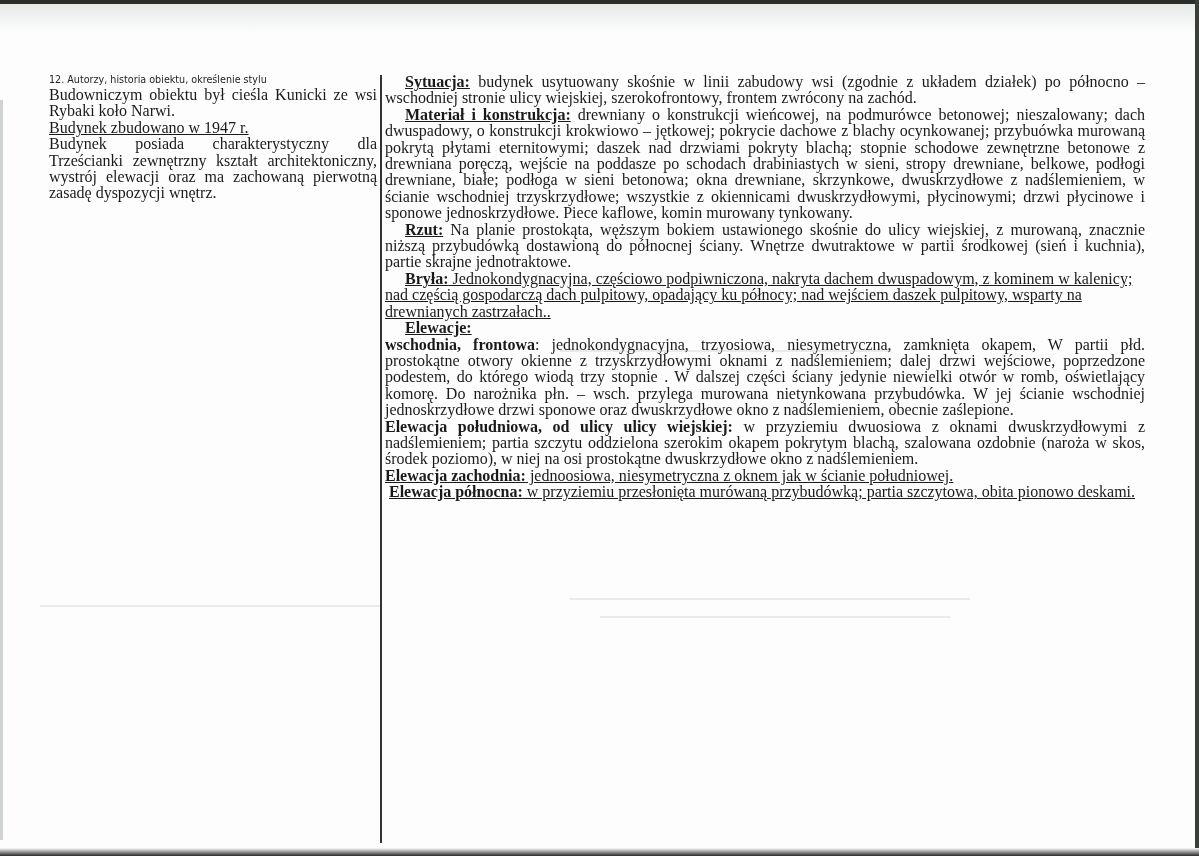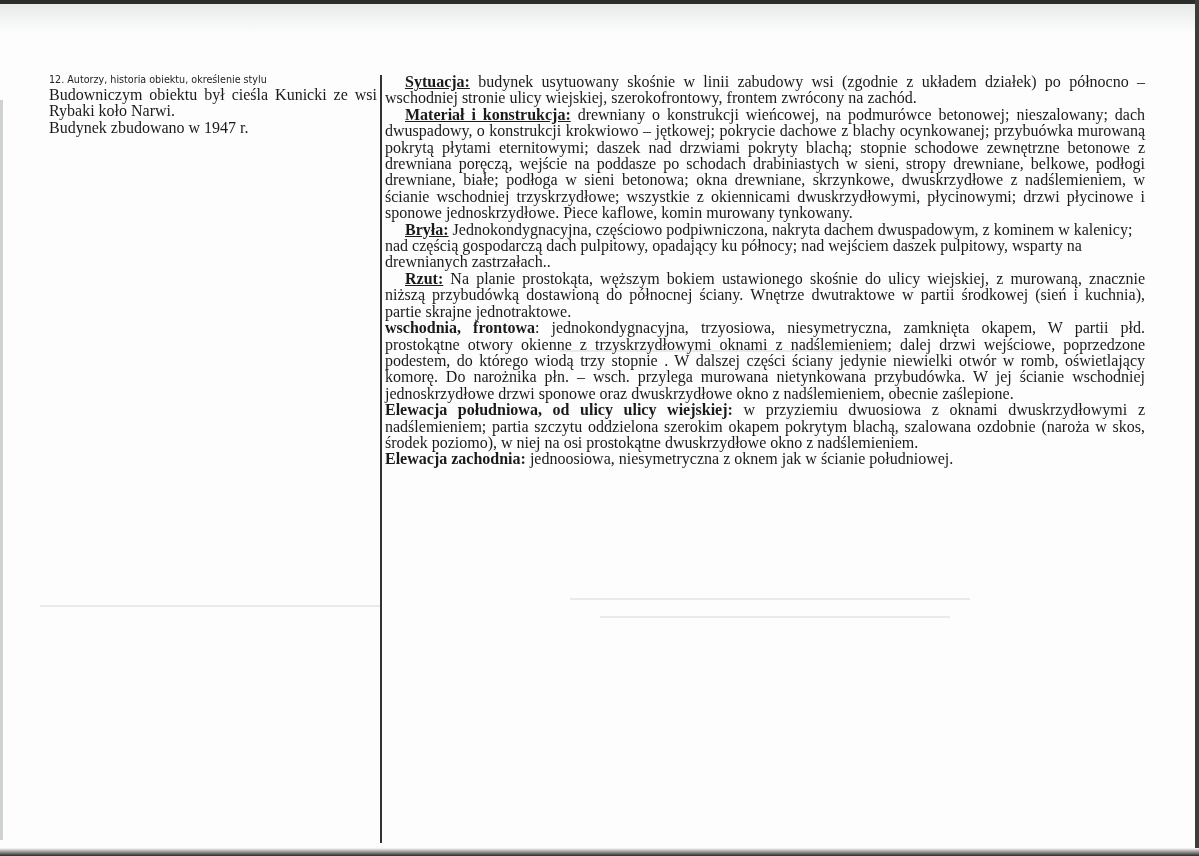--- a/index.html
+++ b/index.html
@@ -29,21 +29,21 @@
     font-size: 9.6px; line-height: 12px;
     color: #222;
     margin-bottom: 1px;
     white-space: nowrap;
   }
   .para {
     font-size: 16px; line-height: 16.4px;
     text-align: justify;
     margin: 0;
   }
-  .para.nojust { text-align: left; }
+  .para.nojust { text-align: left; text-decoration: underline; }
   .lbl-u { font-weight: bold; text-decoration: underline; margin-left: 20px; }
   .lbl-b { font-weight: bold; }
   .indent1 { padding-left: 4px; }
 
   .ghost {
     position: absolute; height: 2px; background: #eaeaea;
   }
 </style>
 </head>
 <body>
@@ -58,33 +58,36 @@
 <div class="ghost" style="left:570px;top:598px;width:400px;"></div>
 <div class="ghost" style="left:600px;top:616px;width:350px;"></div>
 <div class="ghost" style="left:560px;top:350px;width:330px;"></div>
 
 <div class="divider"></div>
 
 <div class="col-left">
   <div class="sec-header">12. Autorzy, historia obiektu, określenie stylu</div>
   <p class="para">Budowniczym obiektu był cieśla Kunicki ze wsi Rybaki koło Narwi.</p>
   <p class="para nojust">Budynek zbudowano w 1947 r.</p>
+  <p class="para">Budynek posiada charakterystyczny dla Trześcianki zewnętrzny kształt architektoniczny, wystrój elewacji oraz ma zachowaną pierwotną zasadę dyspozycji wnętrz.</p>
 </div>
 
 <div class="col-right">
 
   <p class="para"><span class="lbl-u">Sytuacja:</span><span> budynek usytuowany skośnie w linii zabudowy wsi (zgodnie z układem działek) po północno – wschodniej stronie ulicy wiejskiej,  szerokofrontowy, frontem zwrócony na zachód.</span></p>
 
   <p class="para"><span class="lbl-u">Materiał i konstrukcja:</span><span> drewniany o konstrukcji wieńcowej,  na podmurówce betonowej; nieszalowany; dach dwuspadowy, o konstrukcji krokwiowo – jętkowej; pokrycie dachowe z blachy ocynkowanej; przybuówka murowaną pokrytą płytami eternitowymi; daszek nad drzwiami pokryty blachą; stopnie schodowe zewnętrzne betonowe z drewniana poręczą,  wejście na poddasze po schodach drabiniastych w sieni, stropy drewniane, belkowe, podłogi drewniane, białe; podłoga w sieni betonowa; okna drewniane, skrzynkowe, dwuskrzydłowe z nadślemieniem, w ścianie wschodniej trzyskrzydłowe; wszystkie z okiennicami dwuskrzydłowymi, płycinowymi; drzwi płycinowe i sponowe jednoskrzydłowe. Piece kaflowe, komin murowany tynkowany.</span></p>
 
+  <p class="para"><span class="lbl-u">Rzut:</span><span> Na planie prostokąta, węższym bokiem ustawionego skośnie do ulicy wiejskiej, z murowaną, znacznie niższą przybudówką dostawioną do północnej ściany. Wnętrze dwutraktowe w partii środkowej (sień i kuchnia), partie skrajne jednotraktowe.</span></p>
+
   <p class="para nojust"><span class="lbl-u">Bryła:</span><span> Jednokondygnacyjna, częściowo podpiwniczona, nakryta dachem dwuspadowym, z kominem w kalenicy; nad częścią gospodarczą dach pulpitowy, opadający ku północy; nad wejściem  daszek pulpitowy, wsparty na drewnianych zastrzałach..</span></p>
 
-  <p class="para"><span class="lbl-u">Rzut:</span><span> Na planie prostokąta, węższym bokiem ustawionego skośnie do ulicy wiejskiej, z murowaną, znacznie niższą przybudówką dostawioną do północnej ściany. Wnętrze dwutraktowe w partii środkowej (sień i kuchnia), partie skrajne jednotraktowe.</span></p>
-
+  <p class="para"><span class="lbl-u">Elewacje:</span></p>
 
   <p class="para"><span class="lbl-b">wschodnia, frontowa</span><span>: jednokondygnacyjna, trzyosiowa, niesymetryczna, zamknięta okapem,  W partii płd. prostokątne otwory okienne z trzyskrzydłowymi oknami z nadślemieniem; dalej drzwi wejściowe, poprzedzone podestem, do którego wiodą trzy stopnie . W dalszej części ściany jedynie niewielki otwór w romb, oświetlający komorę. Do narożnika płn. – wsch. przylega murowana nietynkowana przybudówka. W jej ścianie wschodniej jednoskrzydłowe drzwi sponowe oraz dwuskrzydłowe okno z nadślemieniem, obecnie zaślepione.</span></p>
 
   <p class="para"><span class="lbl-b">Elewacja południowa, od ulicy ulicy wiejskiej:</span><span> w przyziemiu dwuosiowa z oknami dwuskrzydłowymi z nadślemieniem; partia szczytu oddzielona szerokim okapem pokrytym blachą, szalowana ozdobnie (naroża w skos, środek poziomo), w niej na osi prostokątne dwuskrzydłowe okno z nadślemieniem.</span></p>
 
   <p class="para nojust"><span class="lbl-b">Elewacja zachodnia:</span><span> jednoosiowa, niesymetryczna z oknem jak w ścianie południowej.</span></p>
 
+  <p class="para nojust indent1"><span class="lbl-b">Elewacja północna:</span><span> w przyziemiu przesłonięta murówaną przybudówką; partia szczytowa, obita pionowo deskami.</span></p>
 
 </div>
 
 </body></html>

